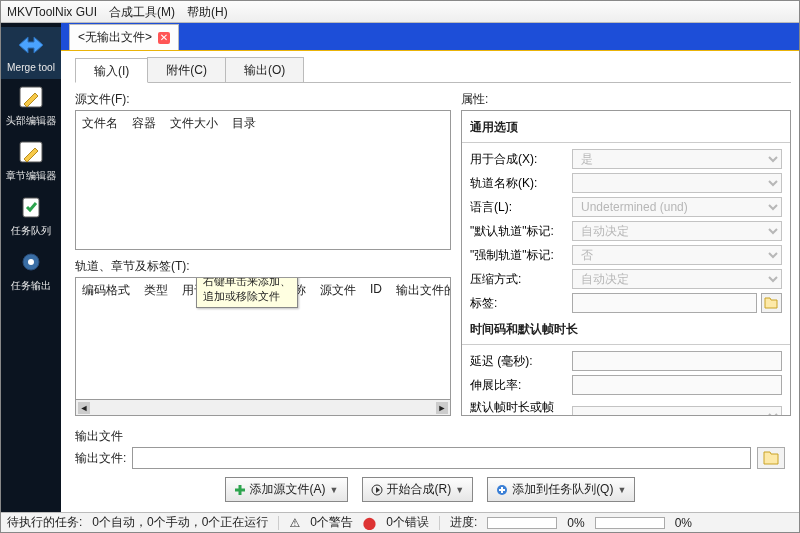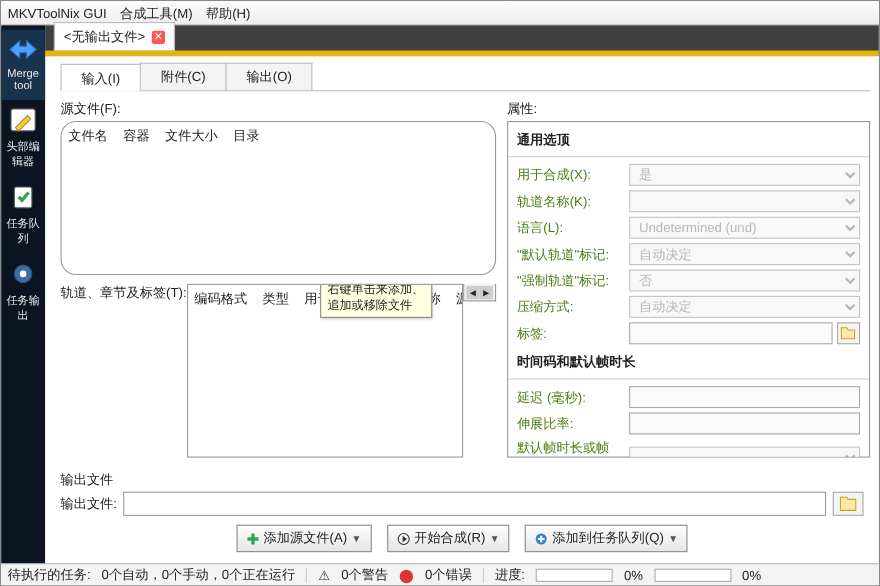--- a/index.html
+++ b/index.html
@@ -1,52 +1,52 @@
 <!DOCTYPE html>
 <html><head>
 <meta charset="utf-8">
 <style>
 * { box-sizing: border-box; font-family: "Microsoft YaHei", "Segoe UI", sans-serif; font-size: 12px; color: #222; }
 body { margin: 0; padding: 0; width: 800px; height: 533px; overflow: hidden; background: #fff; border: 1px solid #888; }
 .menubar { height: 22px; line-height: 22px; padding: 0 6px; border-bottom: 1px solid #bbb; background: linear-gradient(#fcfcfc,#eee); display: flex; gap: 12px; }
 .menubar span { cursor: default; }
 .main { display: flex; height: calc(100% - 22px - 20px); }
-.sidebar { width: 40px; background: #0b1420; color: #fff; display: flex; flex-direction: column; align-items: center; padding-top: 4px; }
+.sidebar { width: 60px; background: #0b1420; color: #fff; display: flex; flex-direction: column; align-items: center; padding-top: 4px; }
 .sb-item { width: 100%; text-align: center; padding: 4px 0 6px; cursor: pointer; }
 .sb-item.active { background: #1a334d; }
 .sb-item .ic { width: 32px; height: 28px; margin: 0 auto 2px; display: flex; align-items: center; justify-content: center; }
 .sb-item .lb { font-size: 11px; color: #e8e8e8; transform: scale(.92); }
 .content { flex: 1; display: flex; flex-direction: column; min-width: 0; }
-.filetabs { height: 28px; display: flex; align-items: flex-end; padding-left: 8px; border-bottom: 5px solid #eab308; background: #404040; }
+.filetabs { height: 28px; display: flex; align-items: flex-end; padding-left: 8px; border-bottom: 1px solid #eab308; background: #1d4ed8; }
 .filetab { border: 1px solid #bbb; border-bottom: none; padding: 4px 8px; background: #fdfdfd; display: flex; align-items: center; gap: 6px; }
 .close-x { width: 12px; height: 12px; background: #f55; color: #fff; font-size: 10px; line-height: 12px; text-align: center; border-radius: 2px; }
 .inner { flex: 1; padding: 6px 8px 6px 14px; display: flex; flex-direction: column; min-height: 0; }
 .iotabs { height: 26px; display: flex; border-bottom: 1px solid #bbb; }
 .iotab { border: 1px solid #bbb; border-bottom: none; padding: 4px 18px; margin-right: -1px; background: #f3f3f3; cursor: pointer; }
 .iotab.active { background: #fff; position: relative; top: 1px; border-bottom: 1px solid #fff; }
 .iopage { display: flex; gap: 10px; flex: 1; padding-top: 8px; min-height: 0; }
 .leftcol, .rightcol { display: flex; flex-direction: column; min-width: 0; }
 .leftcol { flex: 1; }
 .rightcol { width: 330px; }
 .lbl { margin-bottom: 2px; }
 .listbox { border: 1px solid #999; background: #fff; overflow: auto; }
-.sources { height: 140px; border-radius: 14px; }
+.sources { height: 140px; }
 .sources-head { display: flex; padding: 4px 6px; gap: 14px; }
-.tracks-wrap { margin-top: 8px; display: flex; flex-direction: row; flex: 1; min-height: 0; }
+.tracks-wrap { margin-top: 8px; display: flex; flex-direction: column; flex: 1; min-height: 0; }
 .tracks { flex: 1; position: relative; }
 .tracks-head { display: flex; padding: 4px 6px; gap: 6px; white-space: nowrap; overflow: hidden; }
 .tracks-head span { margin-right: 8px; }
 .scrollbar { height: 16px; border: 1px solid #999; border-top: none; background: #f0f0f0; display: flex; align-items: center; justify-content: space-between; padding: 0 2px; }
 .scrollbar .arrow { width: 12px; height: 12px; background: #ccc; font-size: 9px; line-height: 12px; text-align: center; }
 .tooltip { position: absolute; left: 120px; top: -8px; background: #ffffe1; border: 1px solid #888; padding: 3px 6px; font-size: 11px; white-space: pre; z-index: 5; box-shadow: 1px 1px 2px rgba(0,0,0,.25);}
 .propbox { border: 1px solid #999; flex: 1; overflow: auto; padding: 6px 8px; }
 .group-title { font-weight: 700; margin: 2px 0 6px; }
 .hr { border-top: 1px solid #ccc; margin: 4px -8px 6px; }
 .row { display: flex; align-items: center; margin-bottom: 4px; gap: 6px; }
-.row .k { width: 96px; color: #4d7c0f; }
+.row .k { width: 96px; color: #000000; }
 .row .v { flex: 1; }
 select, input[type=text].field { width: 100%; height: 20px; border: 1px solid #aaa; background: #fafafa; padding: 0 4px; }
 select:disabled, input:disabled { color: #999; background: #f5f5f5; }
 .iconbtn { width: 24px; height: 20px; border: 1px solid #aaa; background: #f3f3f3; display: inline-flex; align-items: center; justify-content: center; }
 .output-sec { margin: 6px 14px 0; }
 .outrow { display: flex; align-items: center; gap: 6px; margin-top: 2px; }
 .outrow input { flex: 1; height: 22px; border: 1px solid #999; padding: 0 4px; }
 .actions { display: flex; gap: 14px; justify-content: center; align-items: center; padding: 8px 0 10px; }
 .btn { border: 1px solid #888; background: linear-gradient(#fdfdfd,#e6e6e6); padding: 3px 8px; display: inline-flex; align-items: center; gap: 4px; cursor: pointer; }
 .btn .dd { font-size: 9px; color: #555; }
@@ -78,20 +78,29 @@
       <div class="ic">
         <svg width="26" height="24" viewBox="0 0 26 24">
             <rect x="2" y="2" width="22" height="20" rx="2" fill="#fff" stroke="#555"></rect>
             <path d="M6 19 L17 8 L20 11 L9 22 Z" fill="#f7c948" stroke="#b58b1f"></path>
           </svg>
       </div>
       <div class="lb">头部编辑器</div>
     </div>
     <div class="sb-item">
       <div class="ic">
+        <svg width="26" height="24" viewBox="0 0 26 24">
+            <rect x="2" y="2" width="22" height="20" rx="2" fill="#fff" stroke="#555"></rect>
+            <path d="M6 19 L17 8 L20 11 L9 22 Z" fill="#f7c948" stroke="#b58b1f"></path>
+          </svg>
+      </div>
+      <div class="lb">章节编辑器</div>
+    </div>
+    <div class="sb-item">
+      <div class="ic">
         <svg width="24" height="24" viewBox="0 0 24 24">
             <rect x="4" y="3" width="16" height="19" rx="2" fill="#fff" stroke="#555"></rect>
             <path d="M8 12 L11 15 L17 8" fill="none" stroke="#2da44e" stroke-width="3"></path>
           </svg>
       </div>
       <div class="lb">任务队列</div>
     </div>
     <div class="sb-item">
       <div class="ic">
         <svg width="24" height="24" viewBox="0 0 24 24">

